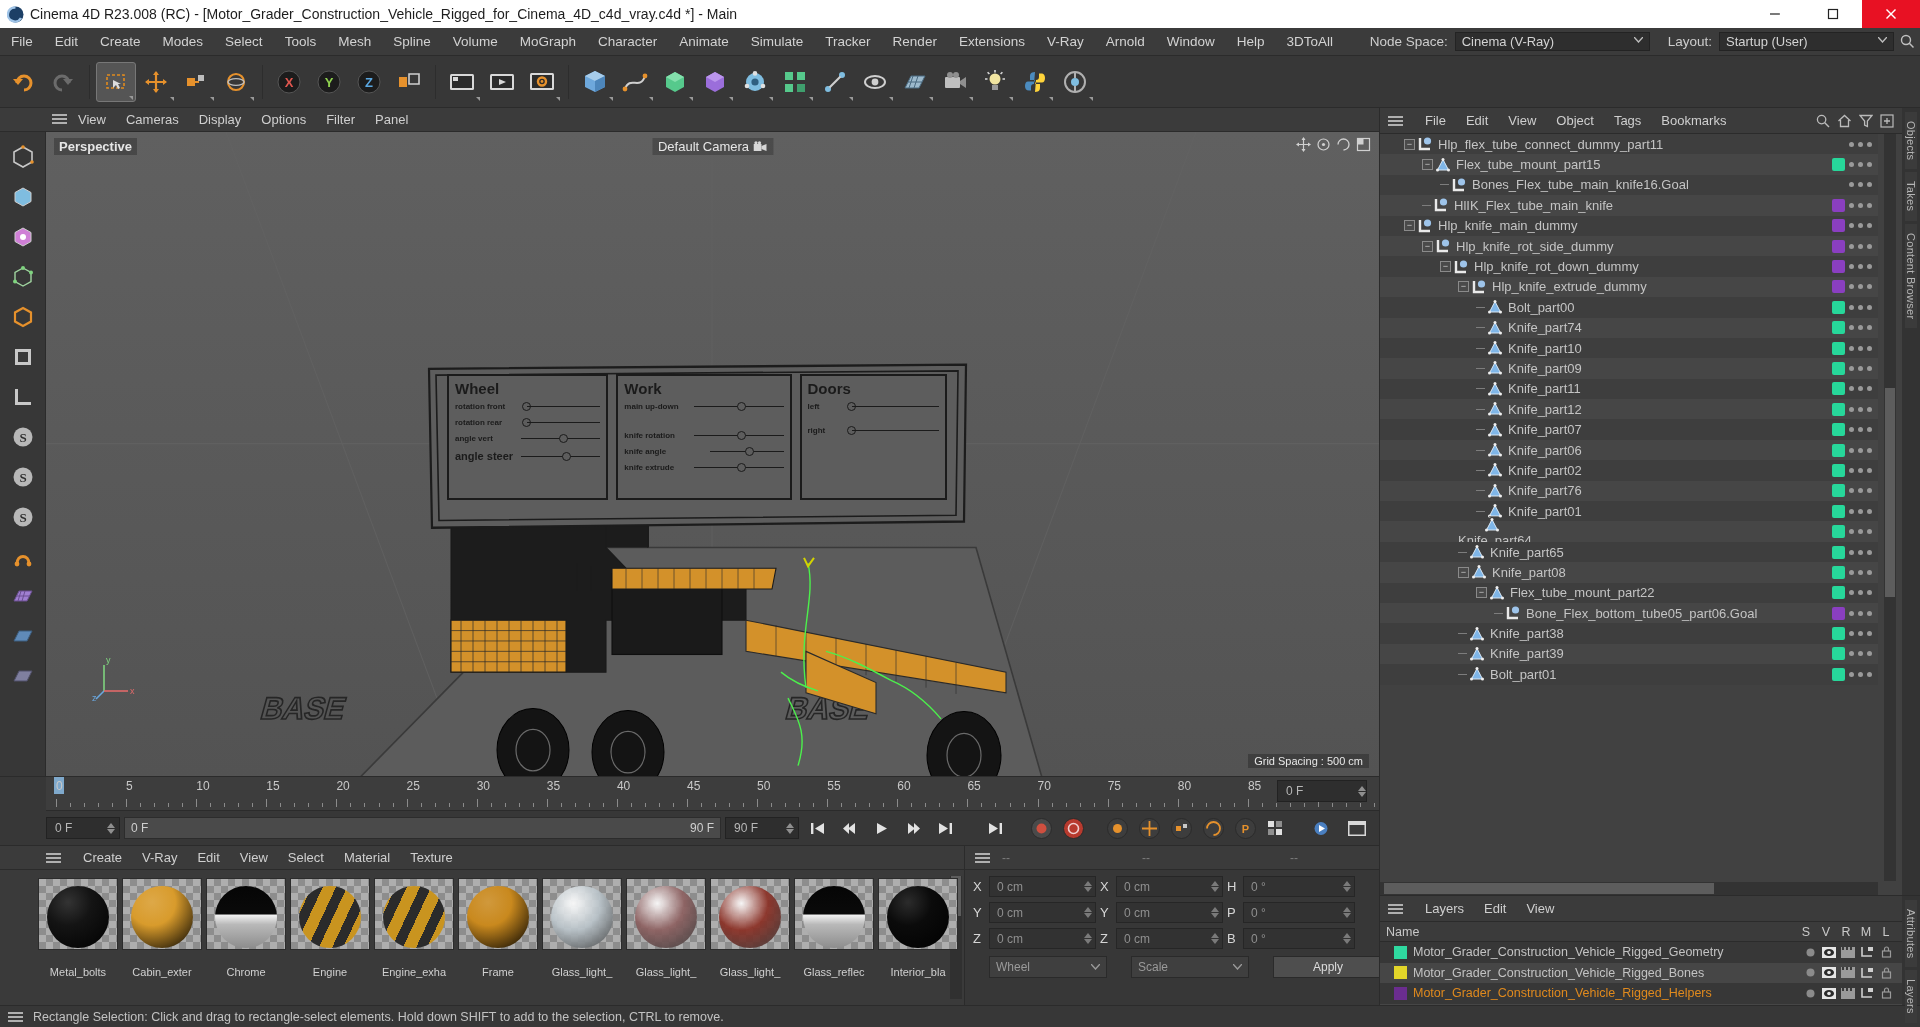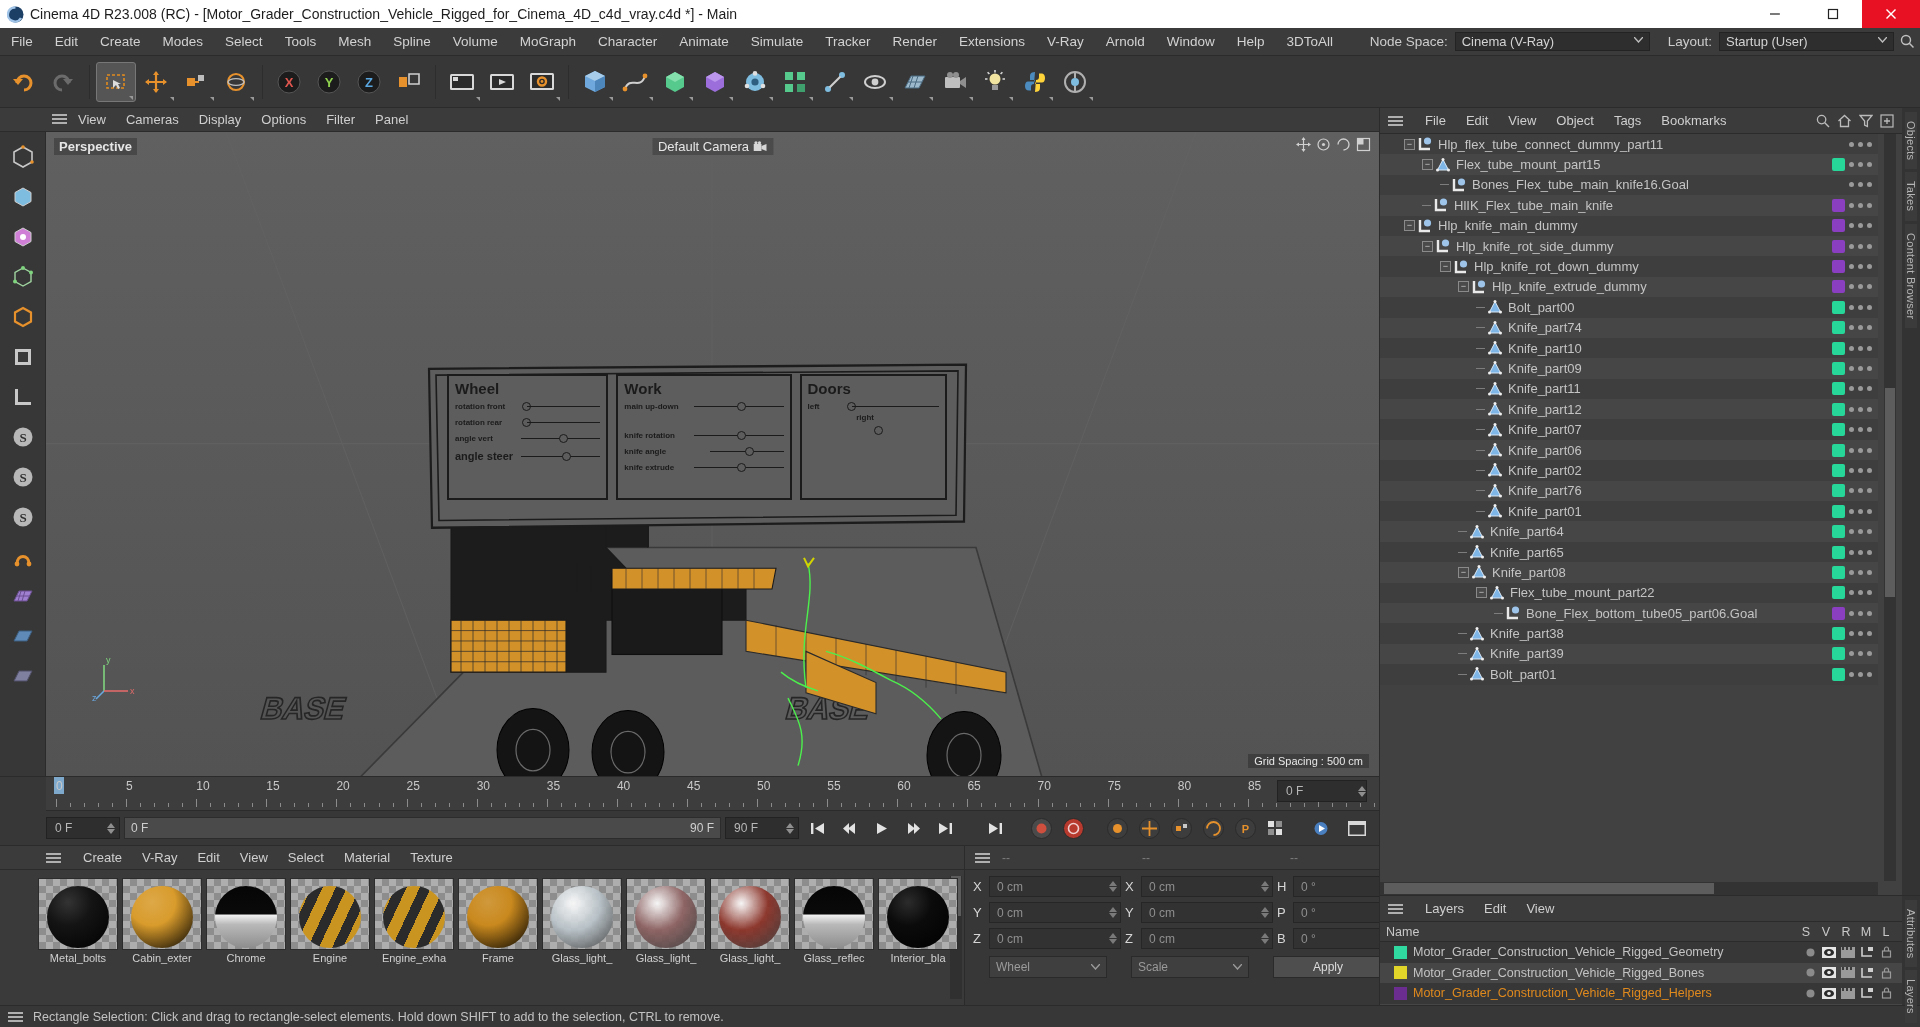--- a/index.html
+++ b/index.html
@@ -105,33 +105,33 @@
   .matcell { width:80px; }
   .matthumb { width:80px; height:72px; border:1px solid #2c2c2c; position:relative;
     overflow:hidden; background:#6e6e6e; }
   .checker { position:absolute; inset:0;
     background-image:
       linear-gradient(45deg,#8d8d8d 25%,transparent 25%,transparent 75%,#8d8d8d 75%),
       linear-gradient(45deg,#8d8d8d 25%,transparent 25%,transparent 75%,#8d8d8d 75%);
     background-size:14px 14px; background-position:0 0,7px 7px; background-color:#aeaeae; }
   .sphere { position:absolute; left:8px; top:7px; width:62px; height:62px; border-radius:50%; }
   .matname { font-size:11px; color:#d0d0d0; text-align:center; width:80px;
-    white-space:nowrap; overflow:hidden; margin-top:2px; }
+    white-space:nowrap; overflow:hidden; margin-top:16px; }
   .mat-scroll { position:absolute; right:2px; top:6px; bottom:6px; width:12px;
     background:#303030; }
   .mat-scroll .thumb { position:absolute; top:0; left:1px; width:10px; height:40px; background:#5d5d5d; }
 
   .coordpanel { flex:1; display:flex; flex-direction:column; }
   .coord-head { height:24px; background:#3b3b3b; display:flex; align-items:center;
     padding-left:8px; border-bottom:1px solid #2b2b2b; font-size:12px; color:#7d7d7d; gap:0; }
   .coord-col-lbl { width:150px; padding-left:22px; }
   .coordbody { flex:1; padding:6px 8px; }
   .crow { display:flex; align-items:center; margin-bottom:5px; gap:0; }
   .caxis { width:16px; font-size:13px; color:#d6d6d6; text-align:left; }
-  .cfield { width:132px; height:21px; background:#323232; border:1px solid #262626;
+  .cfield { width:107px; height:21px; background:#323232; border:1px solid #262626;
     display:flex; align-items:center; padding:0 3px 0 7px; font-size:12px; color:#8f8f8f;
     margin-right:4px; }
   .cfield .spin { margin-left:auto; }
   .crow2 { display:flex; gap:6px; margin-top:7px; }
   .cselect { width:118px; height:22px; background:#3f3f3f; border:1px solid #2a2a2a;
     display:flex; align-items:center; padding:0 6px; font-size:12px; color:#9a9a9a;
     position:relative; }
   .cselect .chev { margin-left:auto; }
   .capply { width:110px; height:22px; background:#4e4e4e; border:1px solid #2a2a2a;
     display:flex; align-items:center; justify-content:center; font-size:12px; color:#dcdcdc; }
@@ -723,21 +723,21 @@
           </div>
           <div style="flex:.95; border:2px solid #1b1b1b; padding:4px 6px;">
             <div style="font-size:15px; font-weight:bold; color:#1b1b1b;">Doors</div>
             <div style="display:flex;align-items:center;gap:4px;margin-top:5px;">
                 <span style="font-size:8px;font-weight:bold;color:#1b1b1b;width:34px">left</span>
                 <span style="position:relative;flex:1;height:9px">
                   <span style="position:absolute;left:6px;right:0;top:4px;height:1.4px;background:#1b1b1b"></span>
                   <span style="position:absolute;left:1px;top:0;width:9px;height:9px;border:1.4px solid #1b1b1b;border-radius:50%"></span>
                 </span>
               </div>
-            <div style="display:flex;align-items:center;gap:4px;margin-top:2px;flex-direction:column;">
+            <div style="display:flex;align-items:center;gap:4px;margin-top:15px;">
                 <span style="font-size:8px;font-weight:bold;color:#1b1b1b;width:34px">right</span>
                 <span style="position:relative;flex:1;height:9px">
                   <span style="position:absolute;left:6px;right:0;top:4px;height:1.4px;background:#1b1b1b"></span>
                   <span style="position:absolute;left:1px;top:0;width:9px;height:9px;border:1.4px solid #1b1b1b;border-radius:50%"></span>
                 </span>
               </div>
           </div>
         </div>
 
         <div class="vp-label">Perspective</div>
@@ -1647,21 +1647,21 @@
                   <span>Knife_part01</span>
                 </div>
                 <div class="otags">
                   <span class="ochip" style="background: rgb(39, 215, 154);"></span>
                   <span class="odot"></span>
                   <span class="odot"></span>
                   <span class="odot"></span>
                 </div>
               </div>
               <div class="orow alt">
-                <div class="otree" style="padding-left: 78px;">
+                <div class="otree" style="padding-left: 78px; flex-direction: column;">
                   <span class="odash"></span>
                   <span class="oicon"><svg width="16" height="16" viewBox="0 0 16 16">
                       <path d="M8 2.5 L13.5 13 L2.5 13 Z" fill="#7fb6e8" stroke="#d8e7f5" stroke-width="1"></path>
                       <circle cx="8" cy="2.5" r="1.5" fill="#f0f0f0"></circle>
                       <circle cx="13.5" cy="13" r="1.5" fill="#f0f0f0"></circle>
                       <circle cx="2.5" cy="13" r="1.5" fill="#f0f0f0"></circle>
                     </svg></span>
                   <span>Knife_part64</span>
                 </div>
                 <div class="otags">

